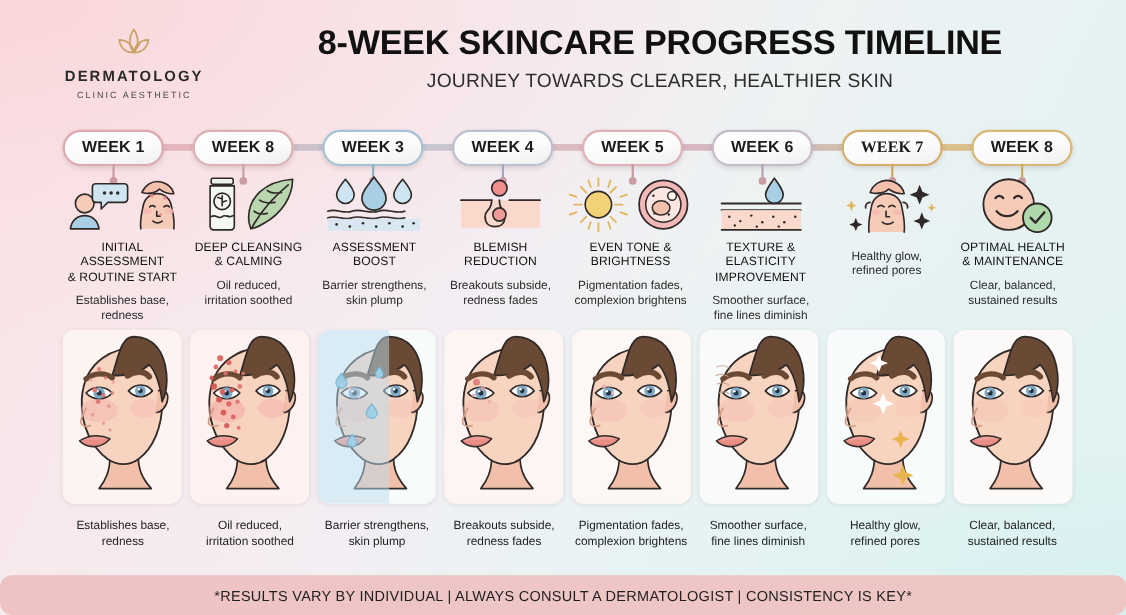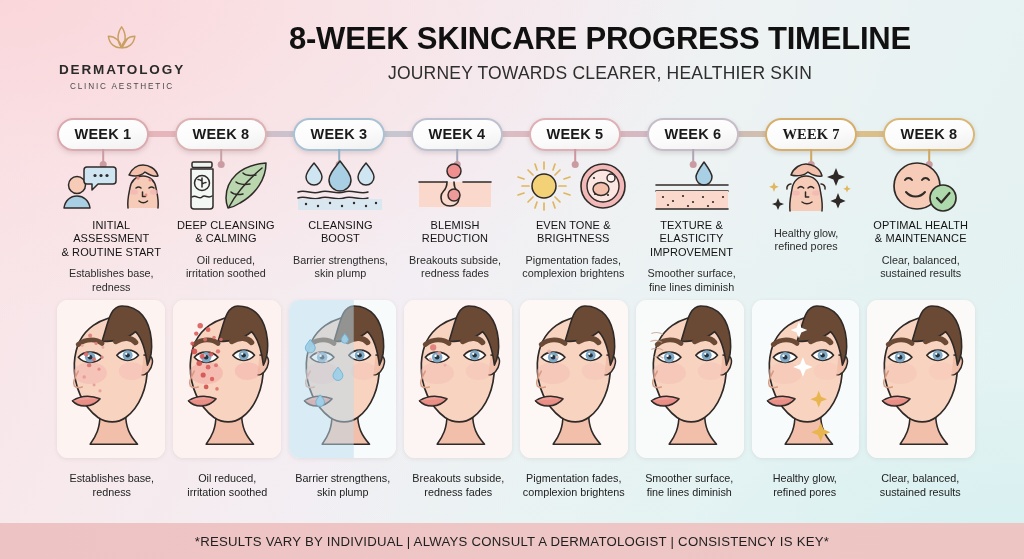--- a/index.html
+++ b/index.html
@@ -116,21 +116,21 @@
   }
   .caption {
     font-size: 10.8px; color: #222; text-align: center; line-height: 1.26;
     white-space: pre-line;
   }
 
   
   .footer {
     position: absolute; left: 0; right: 0; bottom: 0; height: 36px;
     background: linear-gradient(90deg,#eec3c3 0%,#eec6c5 50%,#edc6c4 100%);
-    display: flex; align-items: center; justify-content: center;
+    display: flex; align-items: center; justify-content: center; border-radius: 11px;
   }
   .footer-text {
     font-size: 13.2px; font-weight: 400; color: #1f1f1f; letter-spacing: 0.25px;
   }
 </style>
 </head>
 <body>
 
 <div class="poster">
 
@@ -263,21 +263,21 @@
           <circle cx="14" cy="44" r="1.2"></circle>
               <circle cx="26" cy="46" r="1.2"></circle>
               <circle cx="38" cy="43" r="1.2"></circle>
           <circle cx="50" cy="46" r="1.2"></circle>
               <circle cx="62" cy="43" r="1.2"></circle>
               <circle cx="74" cy="46" r="1.2"></circle>
               <circle cx="84" cy="43" r="1.2"></circle>
         </g>
       </svg>
         </div>
-     <div class="stage-title">CLEANSING
+     <div class="stage-title">ASSESSMENT
 BOOST</div>
      <div class="stage-desc">Barrier strengthens,
 skin plump</div>
       </div>
       <div class="col">
         <div class="icon-box">
       <svg width="92" height="50" viewBox="0 0 92 50">
         <rect x="10" y="21" width="72" height="25" fill="#fad8cb"></rect>
         <g stroke="#2f2a28" stroke-width="1.6" stroke-linejoin="round" stroke-linecap="round" fill="none">
           <path d="M10 21h28M54 21h28"></path>

